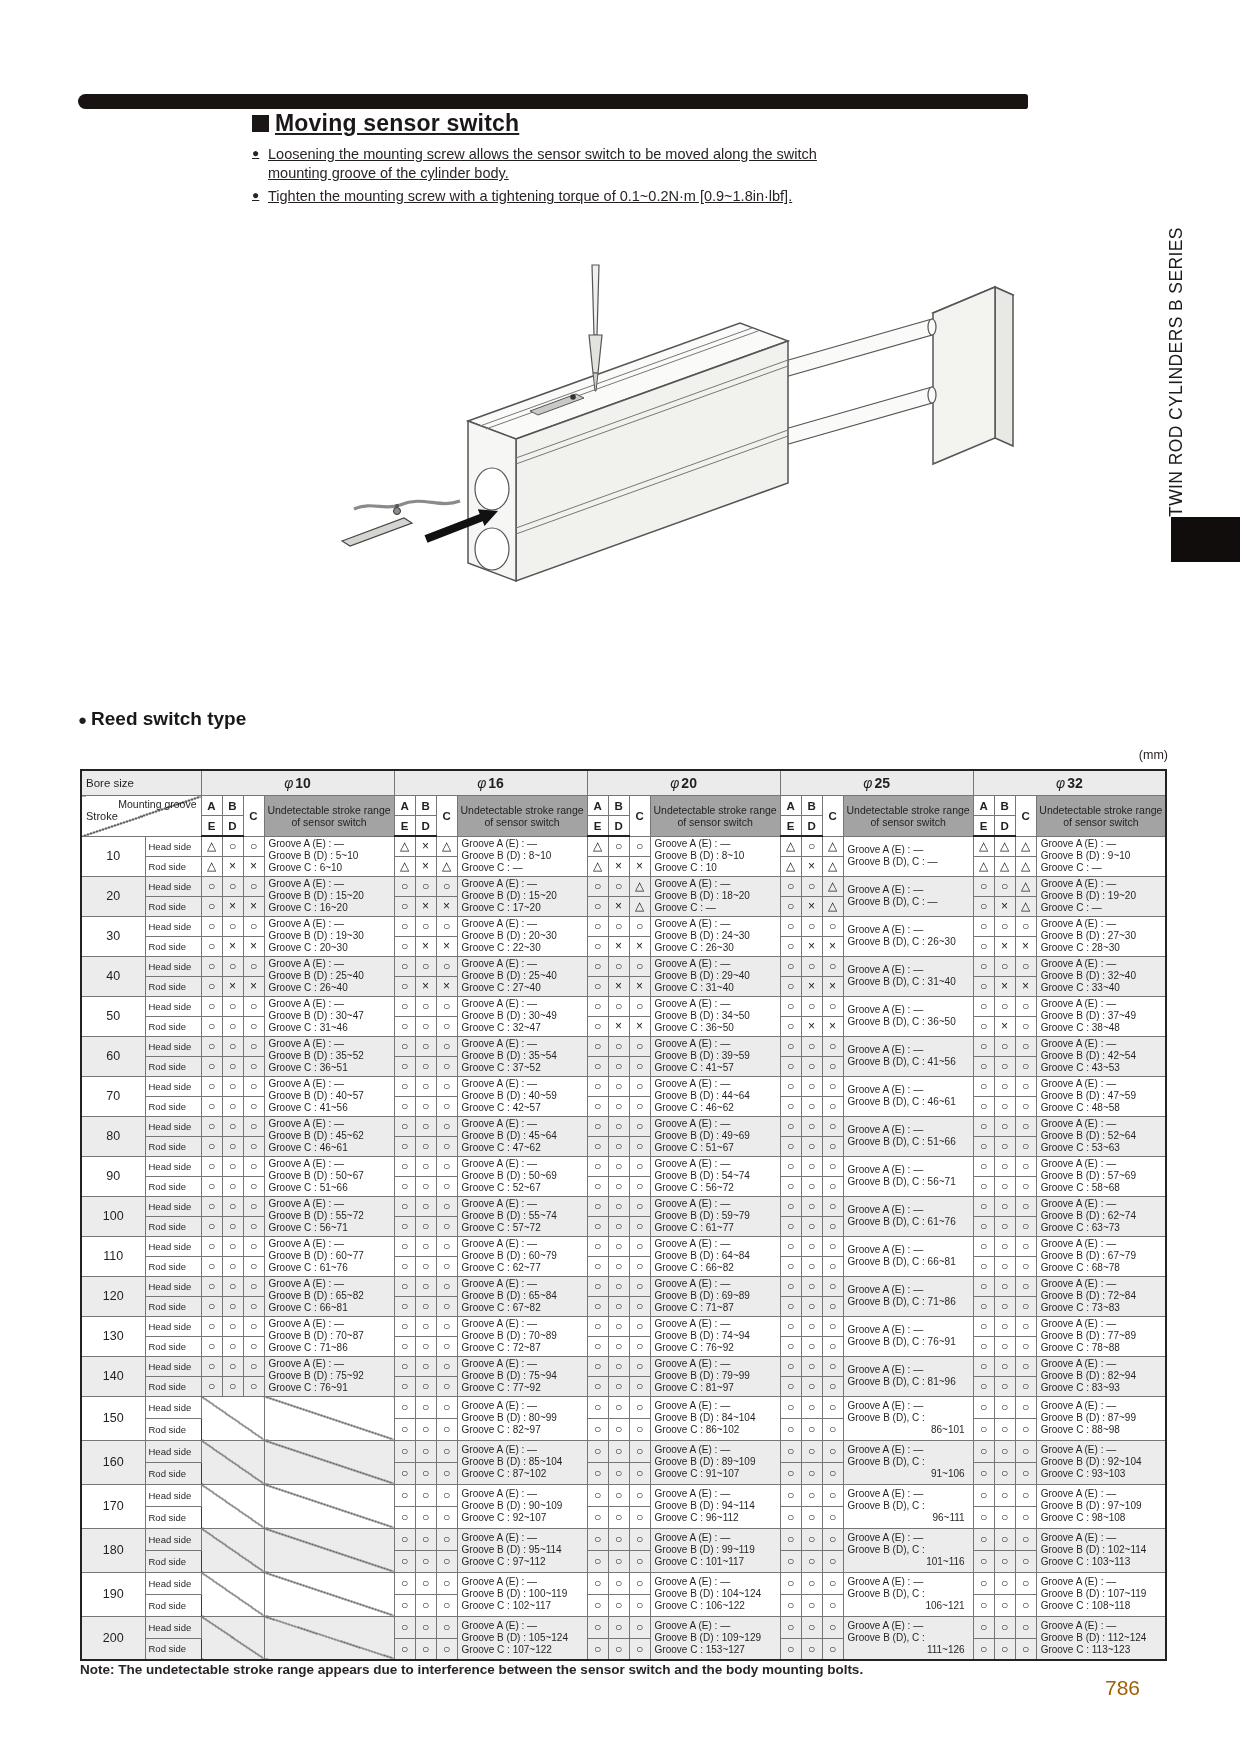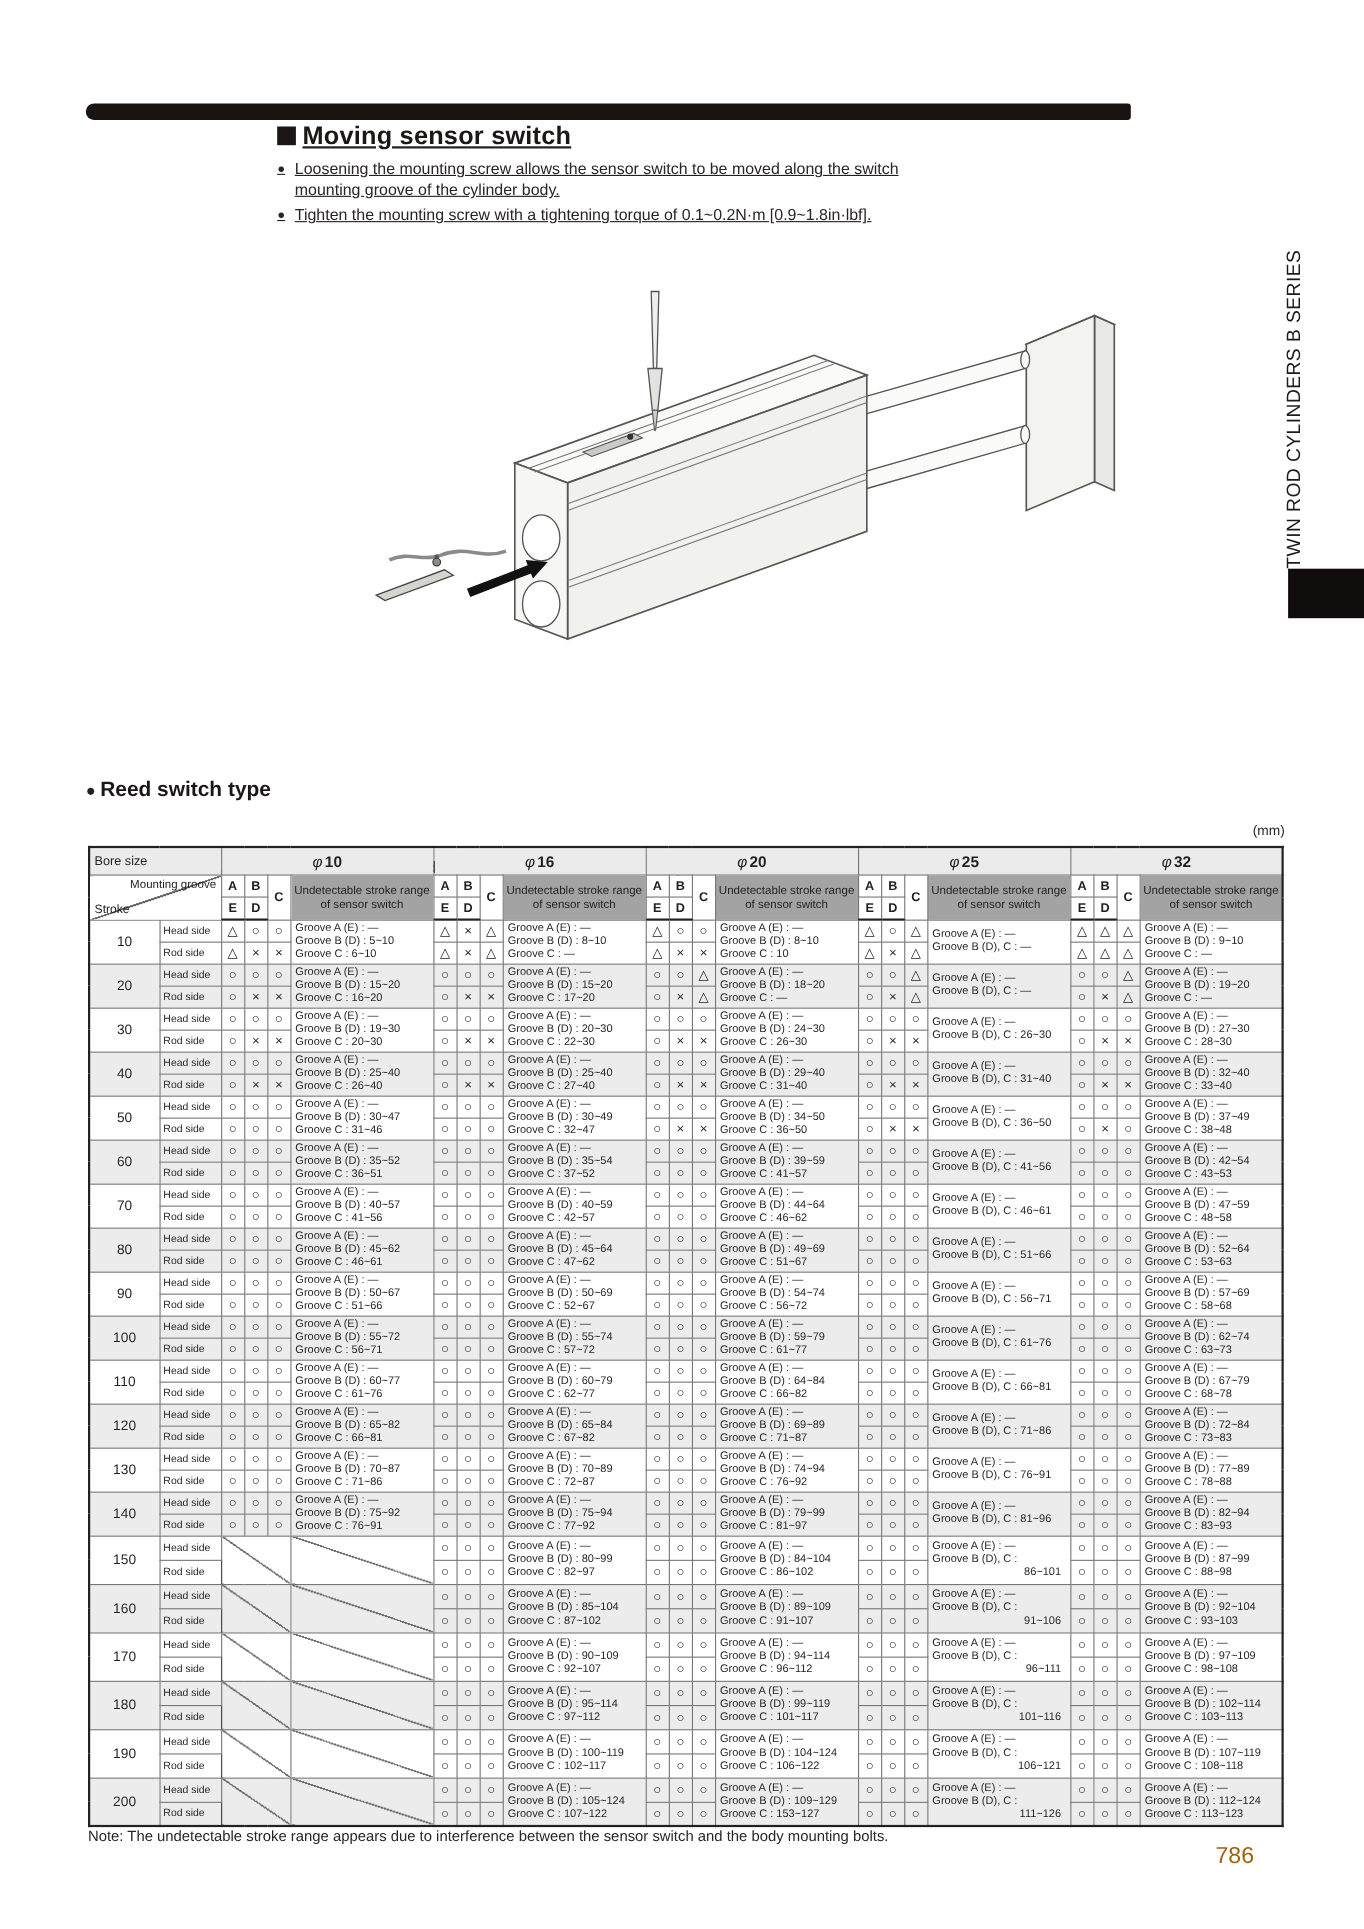--- a/index.html
+++ b/index.html
@@ -34,39 +34,39 @@
   table.tb{border-collapse:collapse;table-layout:fixed;width:1086px;border:2px solid #222;}
   .tb th,.tb td{border:1px solid #767676;padding:0;overflow:hidden;}
   .tb th{font-weight:normal;}
   th.boresize{background:#ebebeb;font-size:11.5px;text-align:left;padding:2px 4px;height:20px;}
   th.bore{background:#ebebeb;font-size:14px;height:20px;text-align:center;}
   th.bore .phi{font-style:italic;font-weight:normal;margin-right:2px;}
   th.bore .num{font-weight:bold;}
   th.corner{position:relative;background:#fff;
     background-image:linear-gradient(to bottom right,transparent calc(50% - 0.8px),#5a5a5a calc(50% - 0.8px),#5a5a5a calc(50% + 0.8px),transparent calc(50% + 0.8px));}
   th.corner .mg{position:absolute;top:2px;right:4px;font-size:10.5px;text-align:right;line-height:1.15;}
-  th.corner .st{position:absolute;bottom:3px;left:4px;font-size:11px;}
+  th.corner .st{position:absolute;bottom:14px;left:4px;font-size:11px;}
   th.letter{background:#ffffff;font-size:11.5px;font-weight:bold;text-align:center;height:19px;}
   th.rangeh{background:#a3a3a3;font-size:10.5px;line-height:1.15;text-align:center;padding:1px 2px;}
   td.stroke{font-size:12.5px;text-align:center;background:#fff;}
   td.side{font-size:9.5px;padding:0 0 0 3px;background:#fff;white-space:nowrap;}
   td.sym{font-size:12px;text-align:center;background:#fff;color:#222;}
   td.range{font-size:10px;line-height:1.2;padding:1px 2px 1px 4px;background:#fff;vertical-align:middle;}
   td.range .rr{text-align:right;padding-right:6px;}
   td.diag{background-color:#fff;
     background-image:linear-gradient(to top right,transparent calc(50% - 0.7px),#6a6a6a calc(50% - 0.7px),#6a6a6a calc(50% + 0.7px),transparent calc(50% + 0.7px));}
   tr.sh td{background-color:#ececec;}
   tr.pair-top td{border-top:1.4px solid #3a3a3a;}
   tr.rod td{border-top:1px solid #a5a5a5;}
   tr.hdr-last th{border-bottom:2px solid #222;}
   td.grp,th.grp{border-left:1.4px solid #3a3a3a;}
   tr.r1{height:20px;}tr.r2{height:20px;}
   tr.tall1{height:22px;}tr.tall2{height:22px;}
   
-  .note{position:absolute;left:80px;top:1662px;font-size:13.5px;color:#2a2524;}
+  .note{position:absolute;left:80px;top:1662px;font-size:13.5px;color:#2a2524;font-weight:bold;}
   .pagenum{position:absolute;left:1040px;top:1676px;width:100px;text-align:right;font-size:21px;color:#a16207;}
 </style>
 </head>
 <body>
 
 <div class="topbar"></div>
 
 <div class="head-wrap">
   <div class="h1">
     <span class="sq"></span>

